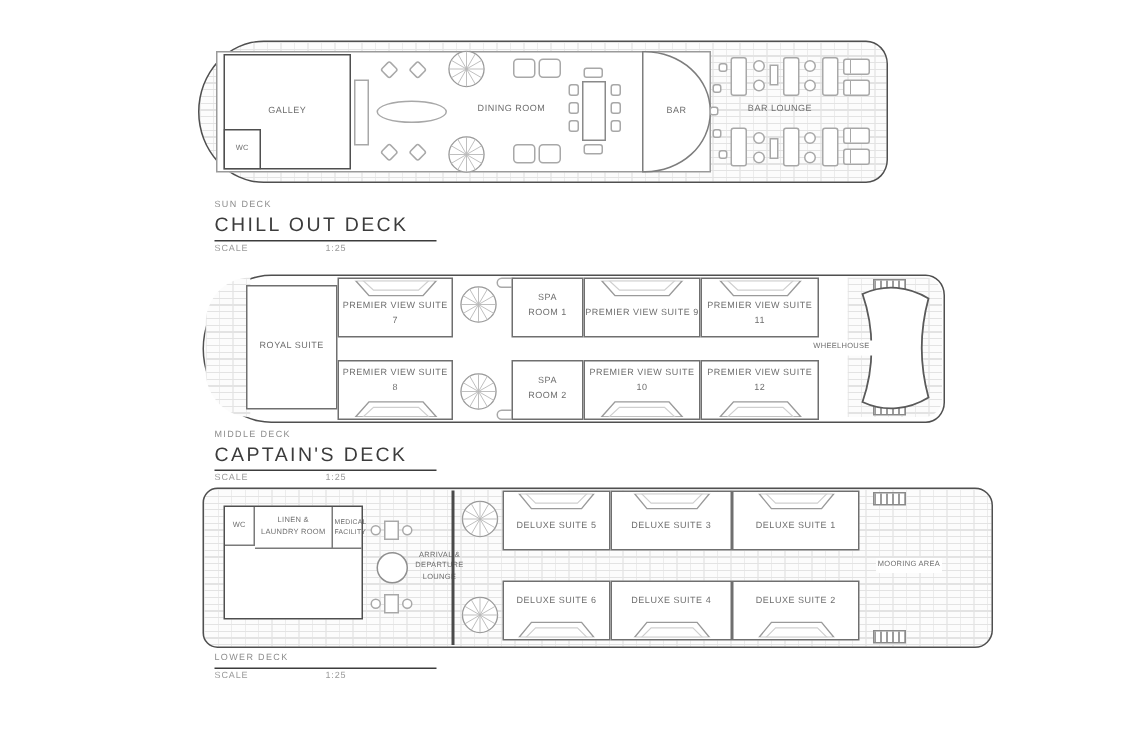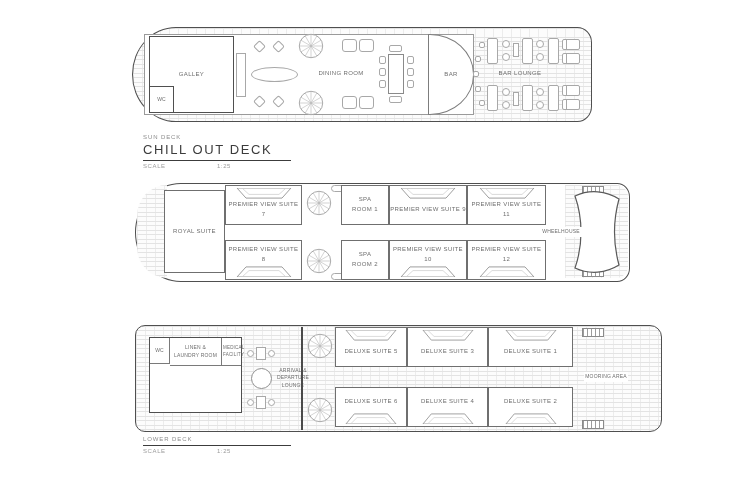--- a/index.html
+++ b/index.html
@@ -209,20 +209,29 @@
     <div class="flt" style="left:405px;top:44px;width:42px;height:10px;z-index:2;background:#fff">
       <span class="lbl xs">WHEELHOUSE</span>
     </div>
     <svg style="position:absolute;left:437px;top:6px;z-index:1" width="52" height="86" viewBox="0 0 52 86">
         <use href="#sym-windshield"></use>
       </svg>
     <div class="ladder" style="left:447px;top:3px;width:22px;height:9px"></div>
     <div class="ladder" style="left:447px;top:85px;width:22px;height:9px"></div>
   </div>
 
+  <div class="tb" style="left:143px;top:287px">
+    <div class="sub">MIDDLE DECK</div>
+    <div class="ttl">CAPTAIN'S DECK</div>
+    <div class="rule"></div>
+    <div class="sc">
+      <span>SCALE</span>
+      <span>1:25</span>
+    </div>
+  </div>
 
   <div class="plan" style="left:135px;top:325px;width:527px;height:107px">
     <div class="hull hatch" style="border-radius:10px 12px 12px 10px"></div>
 
     <div class="r dark" style="left:14px;top:12px;width:93px;height:76px;display:block">
       <div class="flt" style="left:0;top:0;width:20px;height:26px;border-right:1px solid #7a7a7a;border-bottom:1px solid #7a7a7a">
         <span class="lbl xs">WC</span>
       </div>
       <div class="flt" style="left:20px;top:0;width:52px;height:28px;border-right:1px solid #7a7a7a;border-bottom:1px solid #7a7a7a">
         <span class="lbl xs" style="display:block;width:46px">LINEN &amp; LAUNDRY ROOM</span>

